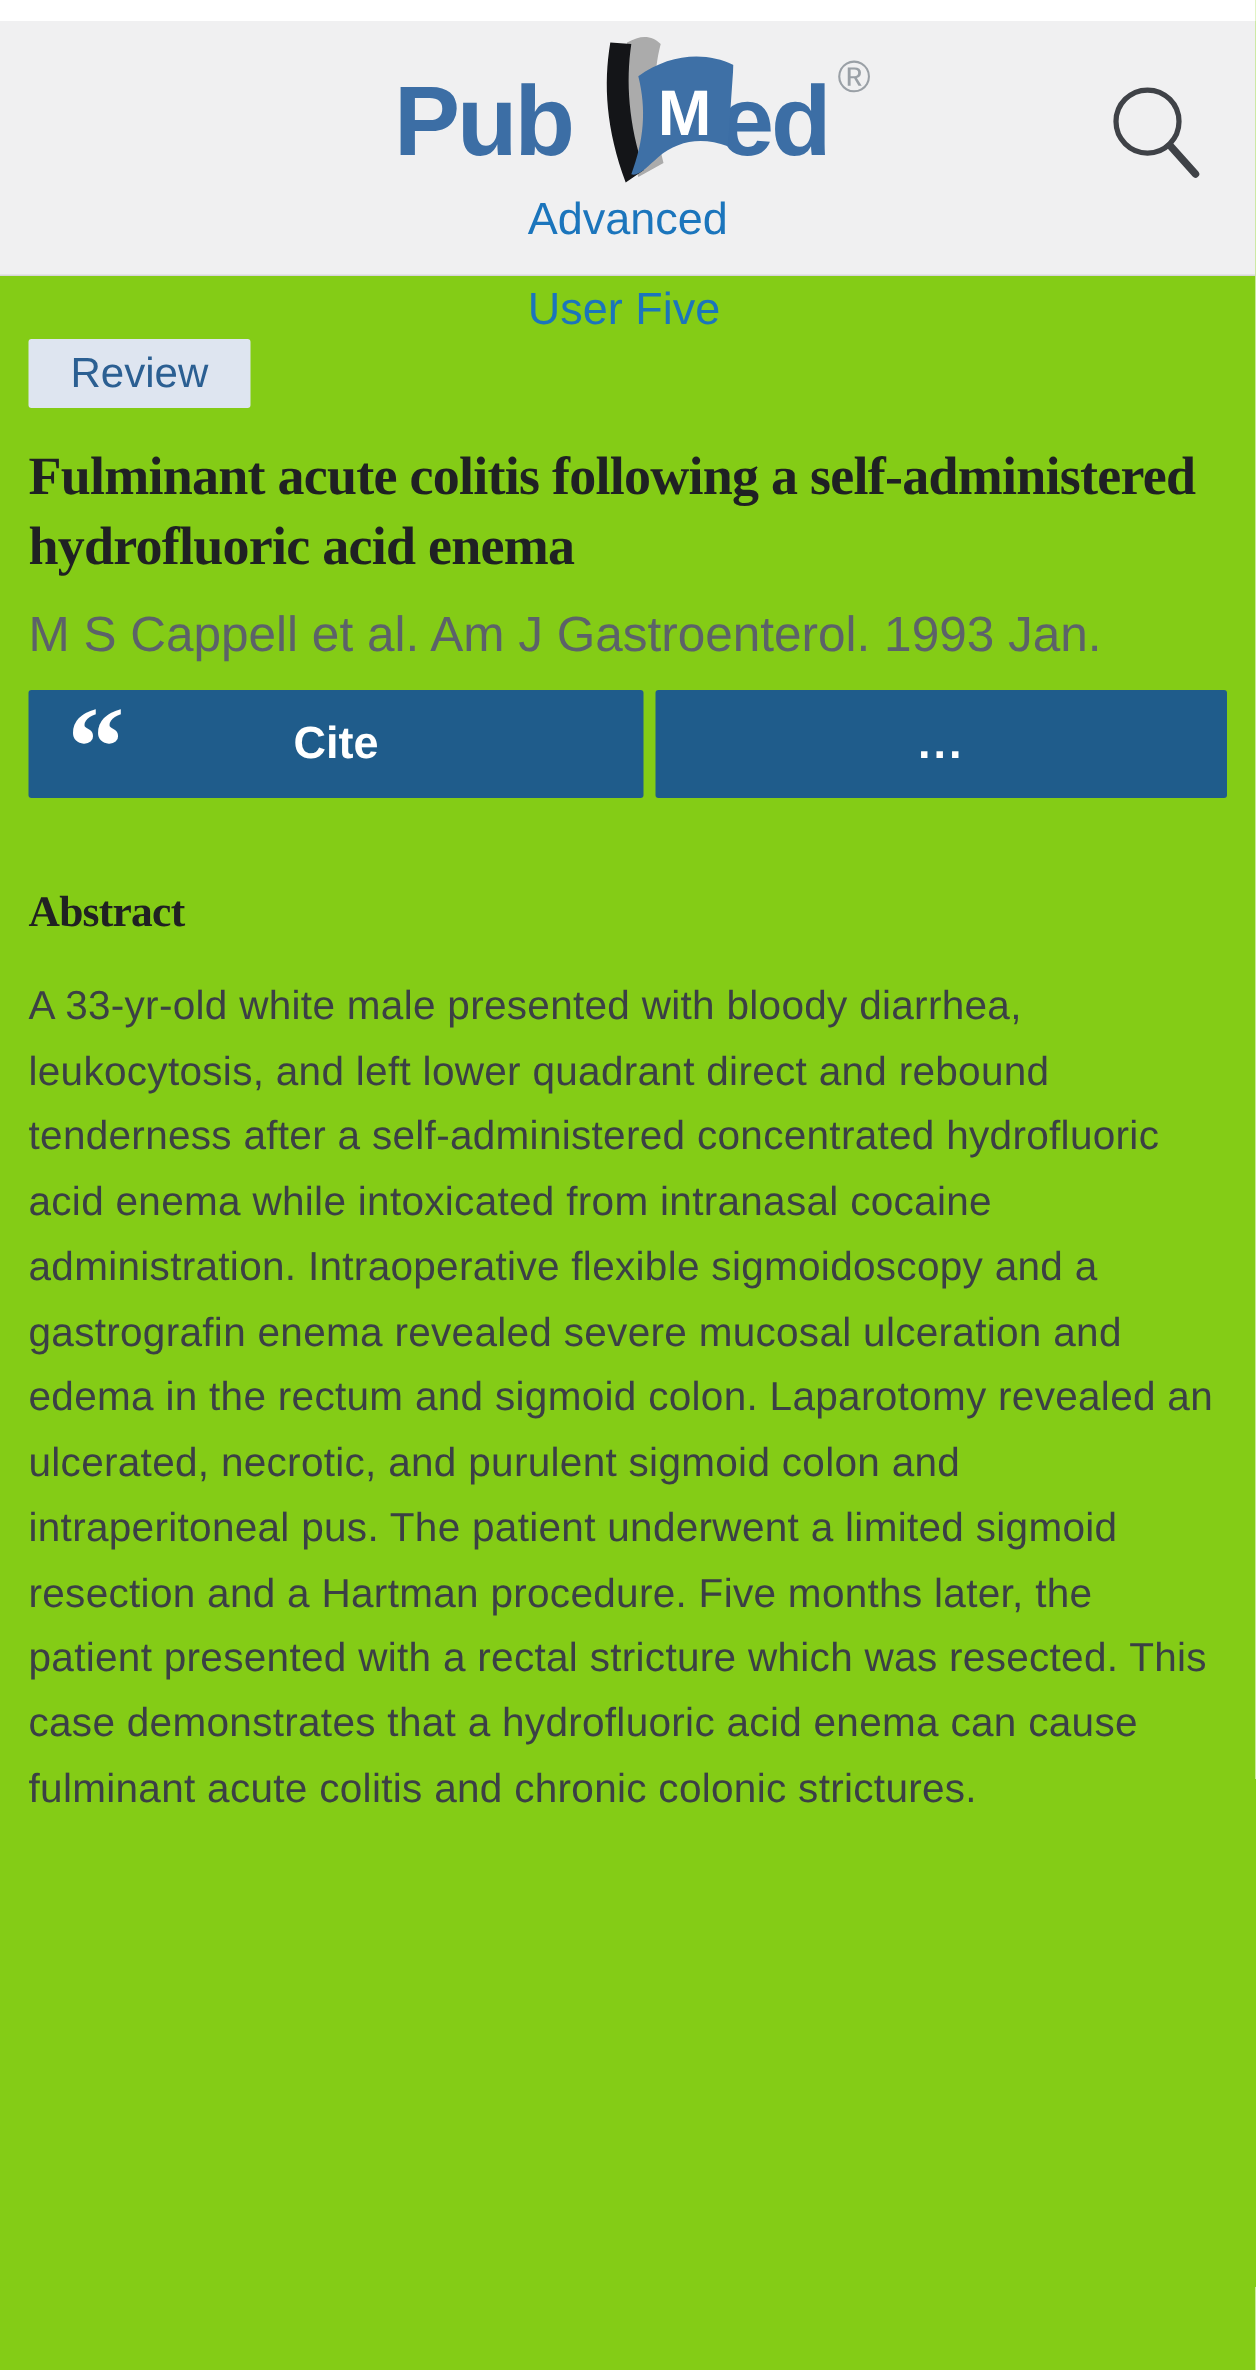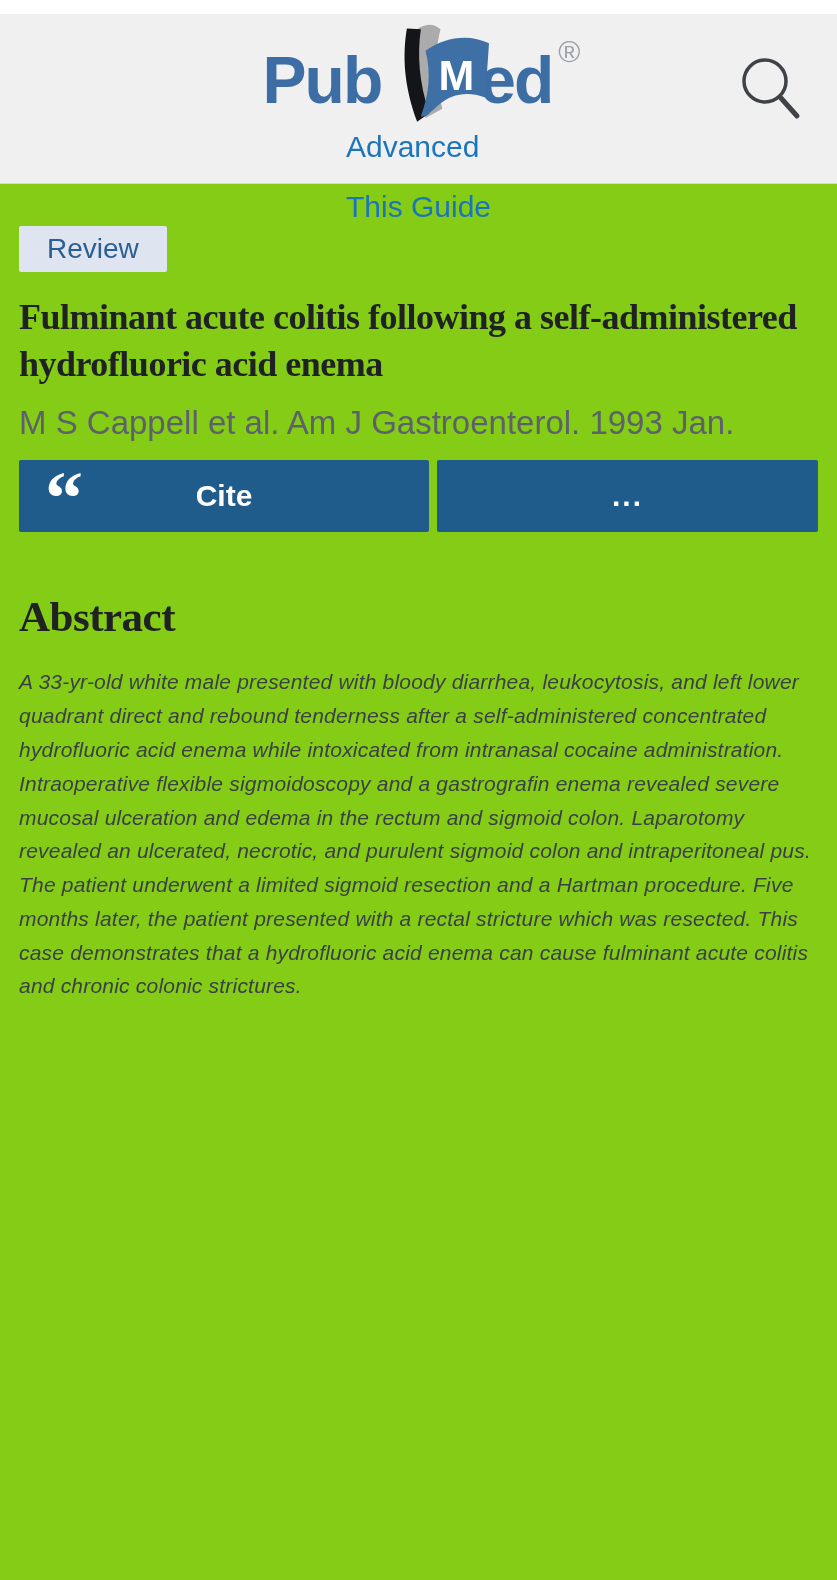--- a/index.html
+++ b/index.html
@@ -58,24 +58,24 @@
     font-family:"Liberation Serif", serif; font-size:76px; font-weight:bold;
     line-height:72px; height:72px; display:block; color:#fff;
   }
   .btn-more {
     flex:1; height:72px; background:#1f5c8b; border:none; cursor:pointer;
     color:#fff; font-size:30px; font-weight:bold; letter-spacing:2px; border-radius:2px;
   }
 
   .abstract-heading {
     font-family:"Liberation Serif", serif; font-weight:bold;
-    font-size:43px; color:#202122; margin-top:60px; letter-spacing:-0.5px;
+    font-size:29px; color:#202122; margin-top:60px; letter-spacing:-0.5px;
   }
   .abstract-text {
-    margin-top:24px; font-size:21px; line-height:1.61; color:#3b4045; letter-spacing:0.2px;font-style:italic;
+    margin-top:24px; font-size:27px; line-height:1.61; color:#3b4045; letter-spacing:0.2px;
   }
 </style>
 </head>
 <body>
 
 <div class="page">
 
   <header class="header">
     <div class="logo">
       <span class="logo-text">Pub</span>
@@ -87,21 +87,21 @@
 
         <path d="M52 28 C74 12 100 10 120 20 L116 78 C97 71 80 74 66 86 C59 92 52 100 47 98 C56 74 58 52 52 28 Z" fill="#3e70a6"></path>
 
         <text x="85" y="70" text-anchor="middle" font-family="Liberation Sans, sans-serif" font-size="46" font-weight="bold" fill="#ffffff">M</text>
       </svg>
       <span class="logo-text">ed</span>
       <span class="logo-reg">®</span>
     </div>
     <nav class="nav-links">
       <a class="nav-link">Advanced</a>
-      <a class="nav-link">This Guide</a>
+      <a class="nav-link">User Five</a>
     </nav>
     <button class="search-btn" aria-label="search">
       <svg viewBox="0 0 66 70" width="66" height="70" aria-hidden="true">
         <circle cx="28" cy="27" r="21" fill="none" stroke="#3f4247" stroke-width="3.5"></circle>
         <line x1="43" y1="43" x2="60" y2="62" stroke="#3f4247" stroke-width="5" stroke-linecap="round"></line>
       </svg>
     </button>
   </header>
 
   <main class="content">

